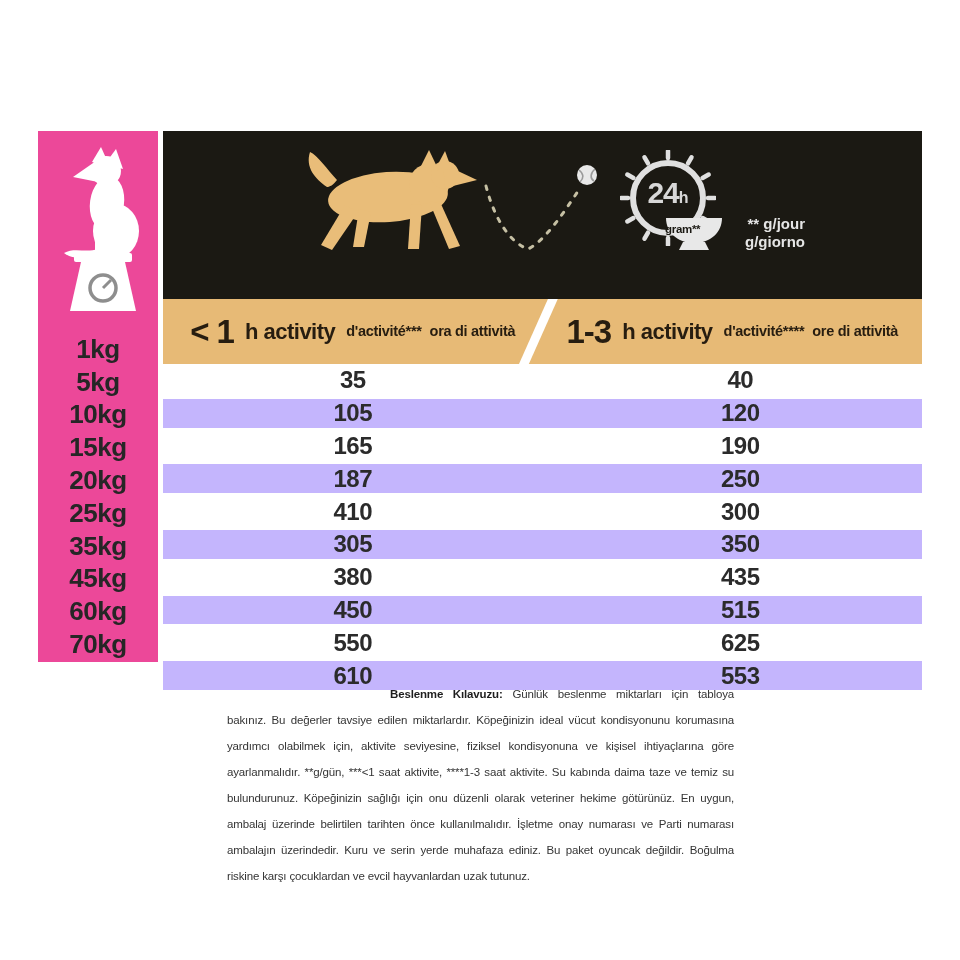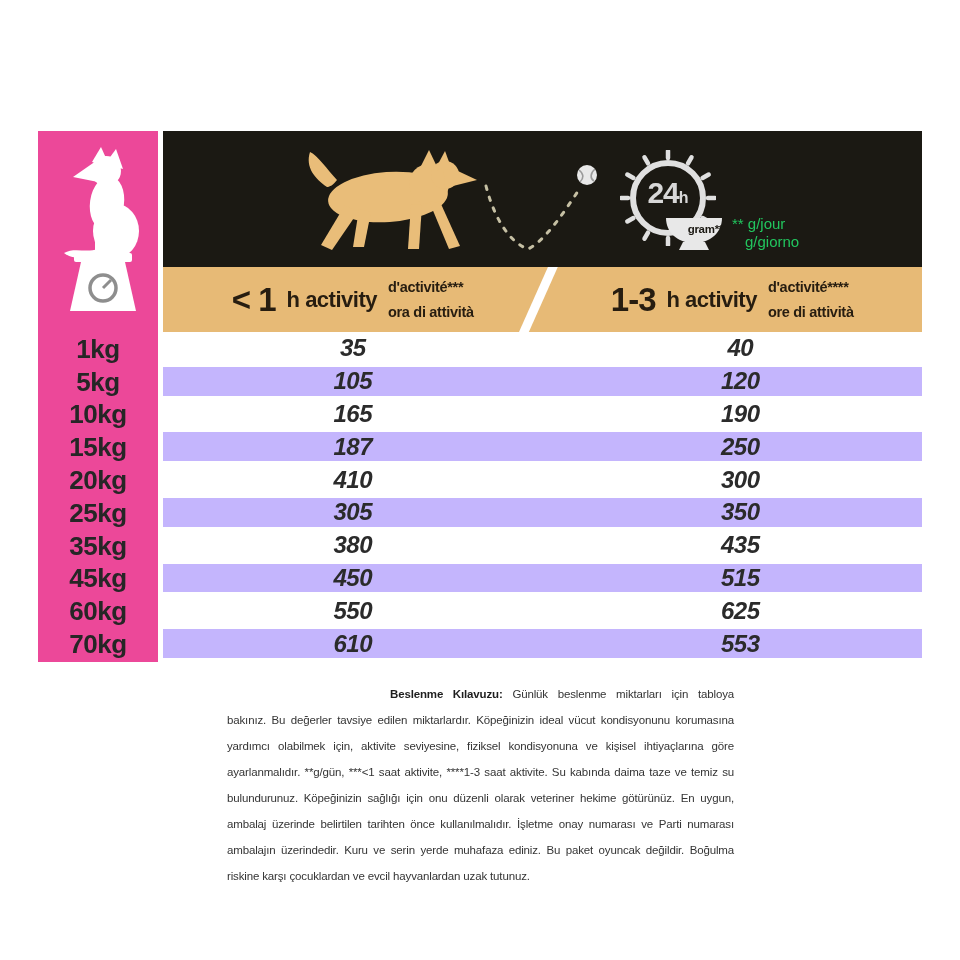--- a/index.html
+++ b/index.html
@@ -6,49 +6,49 @@
   .page{position:relative;width:960px;height:960px;background:#ffffff;overflow:hidden;
         font-family:"Liberation Sans",sans-serif;}
   
   .left-col{position:absolute;left:38px;top:131px;width:120px;height:531px;background:#ec4899;}
   .scale-icon-wrap{position:absolute;left:8px;top:14px;width:104px;height:170px;}
   .weights{position:absolute;left:0;top:202px;width:100%;}
   .weight-label{height:32.8px;display:flex;align-items:center;justify-content:center;
                 font-size:26px;font-weight:bold;color:#262626;letter-spacing:-0.5px;}
   
   .right-col{position:absolute;left:163px;top:131px;width:759px;}
-  .black-band{position:relative;height:136px;background:#1b1913;}
+  .black-band{position:relative;height:168px;background:#1b1913;}
   .tan-band{position:relative;height:65px;background:#e7ba76;display:flex;overflow:hidden;}
   .header-cell{width:50%;display:flex;align-items:center;justify-content:center;gap:11px;color:#271d10;}
   .hdr-prefix{font-size:33px;font-weight:bold;letter-spacing:-1px;}
   .hdr-unit{font-size:22px;font-weight:bold;letter-spacing:-0.5px;}
-  .hdr-subs{display:flex;flex-direction:column;justify-content:center;gap:8px;}
+  .hdr-subs{display:flex;flex-direction:row;justify-content:center;gap:8px;}
   .hdr-sub{font-size:14.5px;font-weight:bold;line-height:17px;letter-spacing:-0.3px;}
   .slash{position:absolute;left:370px;top:-8px;width:9px;height:85px;background:#ffffff;
          transform:rotate(24deg);}
   
-  .rows{width:759px;font-style:italic;}
+  .rows{width:759px;}
   .table-row{height:32.8px;display:flex;box-sizing:border-box;}
   .table-row.alt{background:#c4b5fd;border-top:2.5px solid #fff;border-bottom:2.5px solid #fff;}
   .cell{width:50%;display:flex;align-items:center;justify-content:center;
         font-size:24px;font-weight:bold;color:#2b2b2b;letter-spacing:-0.5px;}
   .cell.right{padding-left:16px;box-sizing:border-box;}
   
   .running-dog{position:absolute;left:130px;top:16px;}
   .trajectory{position:absolute;left:320px;top:52px;}
   .ball{position:absolute;left:412px;top:32px;}
   .clock{position:absolute;left:457px;top:19px;width:96px;height:96px;}
   .clock-label{position:absolute;left:0;top:26px;width:96px;text-align:center;color:#d7d7d7;}
   .clock-num{font-size:30px;font-weight:bold;letter-spacing:-1px;}
   .clock-h{font-size:16px;font-weight:bold;}
   .bowl{position:absolute;left:502px;top:86px;width:58px;height:36px;}
-  .bowl-label{position:absolute;left:0;top:6px;width:58px;text-align:right;
+  .bowl-label{position:absolute;left:0;top:6px;width:58px;text-align:left;
               font-size:11.5px;font-weight:bold;color:#1b1913;letter-spacing:-0.3px;}
-  .unit-note{position:absolute;left:569px;top:84px;color:#22c55e;font-size:15px;
-             font-weight:normal;line-height:18px;}
+  .unit-note{position:absolute;left:569px;top:84px;color:#e5e5e5;font-size:15px;
+             font-weight:bold;line-height:18px;text-align:right;}
   .unit-note .l2{padding-left:13px;}
   
   .footnote{position:absolute;left:227px;top:681px;width:507px;font-size:11.5px;line-height:26px;
             color:#343434;text-align:justify;text-indent:163px;letter-spacing:-0.15px;}
   .footnote b{font-weight:bold;color:#1e1e1e;}
 </style>
 </head>
 <body>
 
 <div class="page">

